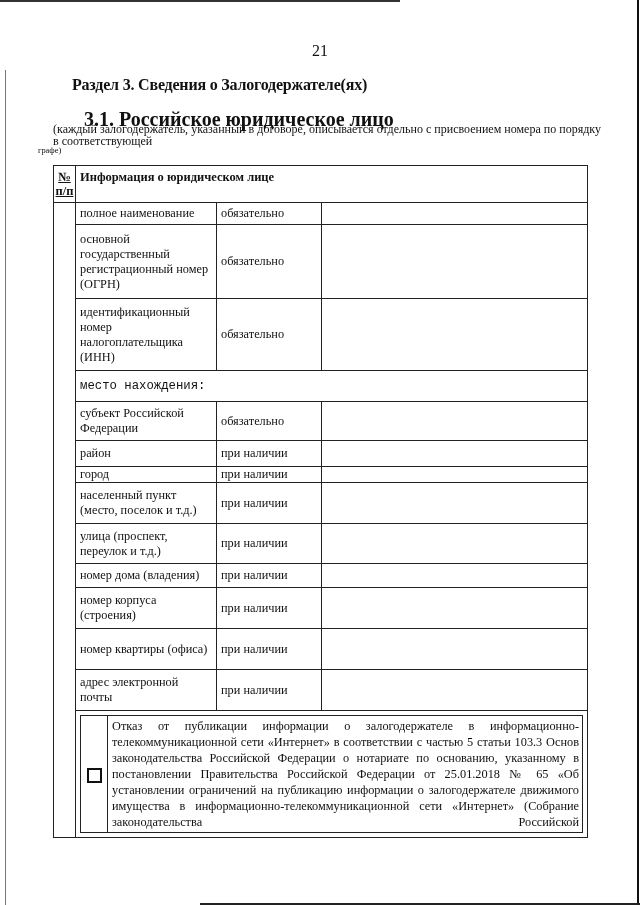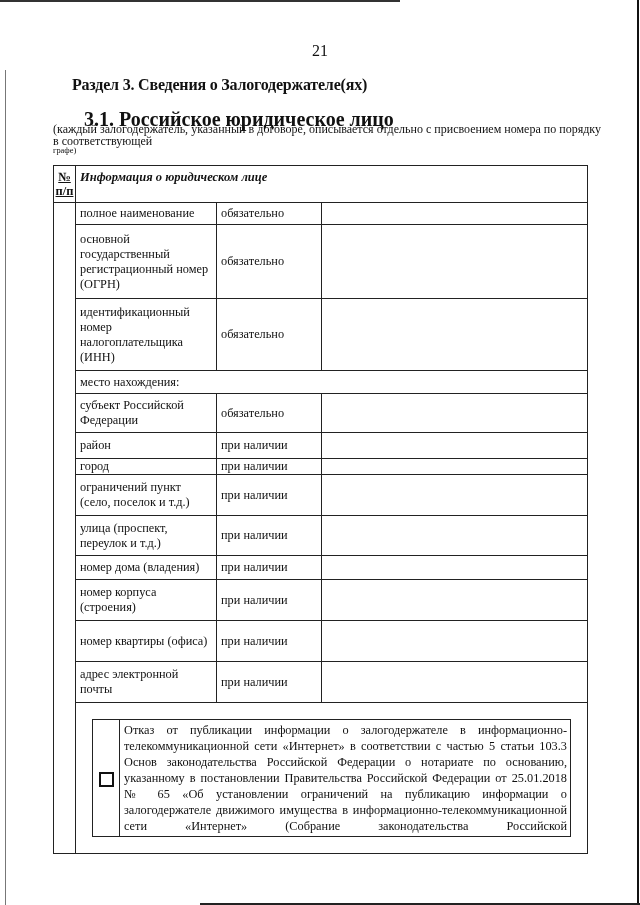--- a/index.html
+++ b/index.html
@@ -9,54 +9,54 @@
   }
   .edge-top { position: absolute; left: 0; top: 0; width: 400px; height: 2px; background: #333; }
   .edge-left { position: absolute; left: 5px; top: 70px; width: 1px; height: 835px; background: #777; }
   .edge-right { position: absolute; right: 1px; top: 0; width: 2px; height: 905px; background: #111; }
   .edge-bottom { position: absolute; left: 200px; bottom: 0; width: 440px; height: 2px; background: #222; }
 
   .page-num { position: absolute; top: 42px; left: 0; width: 640px; text-align: center; font-size: 16px; }
   .section-title { position: absolute; top: 76px; left: 72px; font-size: 16px; font-weight: bold; letter-spacing: -0.2px; }
   .sub-title { position: absolute; top: 108px; left: 84px; font-size: 20px; font-weight: bold; }
   .note { position: absolute; top: 123px; left: 53px; width: 548px; font-size: 12px; line-height: 12px; text-align: justify; }
-  .note-tail { position: absolute; top: 146px; left: 53px; font-size: 8.4px; }
+  .note-tail { position: absolute; top: 146px; left: 38px; font-size: 8.4px; }
 
   table.form {
     position: absolute; top: 165px; left: 53px; width: 535px;
     border-collapse: collapse; font-size: 12.3px; line-height: 15px;
   }
   table.form td, table.form th { border: 1px solid #222; padding: 0 4px; vertical-align: middle; text-align: left; }
   table.form th { font-weight: bold; font-size: 12.5px; }
   .c-num { width: 21px; text-align: center !important; padding: 0 !important; text-decoration: underline; }
   .c-label { width: 132px; margin-left: 9px; }
   .c-req { width: 96px; }
   .hdr-row { height: 37px; }
-  .hdr-title { text-align: right; vertical-align: top !important; padding-top: 4px !important; font-style: italic; }
+  .hdr-title { text-align: right; vertical-align: top !important; padding-top: 4px !important; }
   .hdr-num { vertical-align: top !important; padding-top: 4px !important; line-height: 14px; }
   .value-cell { background: #fff; }
   .r23 { height: 22px; }
   .r75 { height: 74px; }
   .r73 { height: 72px; }
-  .r24 { height: 23px; }
+  .r24 { height: 31px; font-family: Liberation Mono, monospace; }
   .r40 { height: 39px; }
   .r27 { height: 26px; }
   .r26 { height: 14px; }
   .r42 { height: 41px; }
   .r41 { height: 40px; }
   .r25 { height: 24px; }
   .cb-row td { vertical-align: top; }
   .cb-cell { width: 26px; padding: 6px 0 0 0 !important; text-align: center !important; border-right: 1px solid #222; }
   .checkbox {
     display: inline-block; width: 11px; height: 11px; border: 2.5px solid #111; cursor: pointer;
   }
   .cb-text { padding: 2px 3px 2px 4px !important; text-align: justify !important; text-align-last: justify; line-height: 16px; font-size: 12.3px; }
   .cb-inner { border-collapse: collapse; width: 100%; }
   .cb-inner td { border: none; padding: 0; }
-  .merged { padding: 16px !important; margin-top: 44px; }
+  .merged { padding: 4px !important; margin-top: 44px; }
 </style>
 </head>
 <body>
 
 <div class="edge-top"></div>
 <div class="edge-left"></div>
 <div class="edge-right"></div>
 <div class="edge-bottom"></div>
 
 <div class="page-num">21</div>
@@ -99,21 +99,21 @@
     <td class="c-label">район</td>
     <td class="c-req">при наличии</td>
     <td class="value-cell"></td>
   </tr>
   <tr class="r26">
     <td class="c-label">город</td>
     <td class="c-req">при наличии</td>
     <td class="value-cell"></td>
   </tr>
   <tr class="r42">
-    <td class="c-label">ограничений пункт (село, поселок и т.д.)</td>
+    <td class="c-label">населенный пункт (место, поселок и т.д.)</td>
     <td class="c-req">при наличии</td>
     <td class="value-cell"></td>
   </tr>
   <tr class="r41">
     <td class="c-label">улица (проспект, переулок и т.д.)</td>
     <td class="c-req">при наличии</td>
     <td class="value-cell"></td>
   </tr>
   <tr class="r25">
     <td class="c-label">номер дома (владения)</td>

